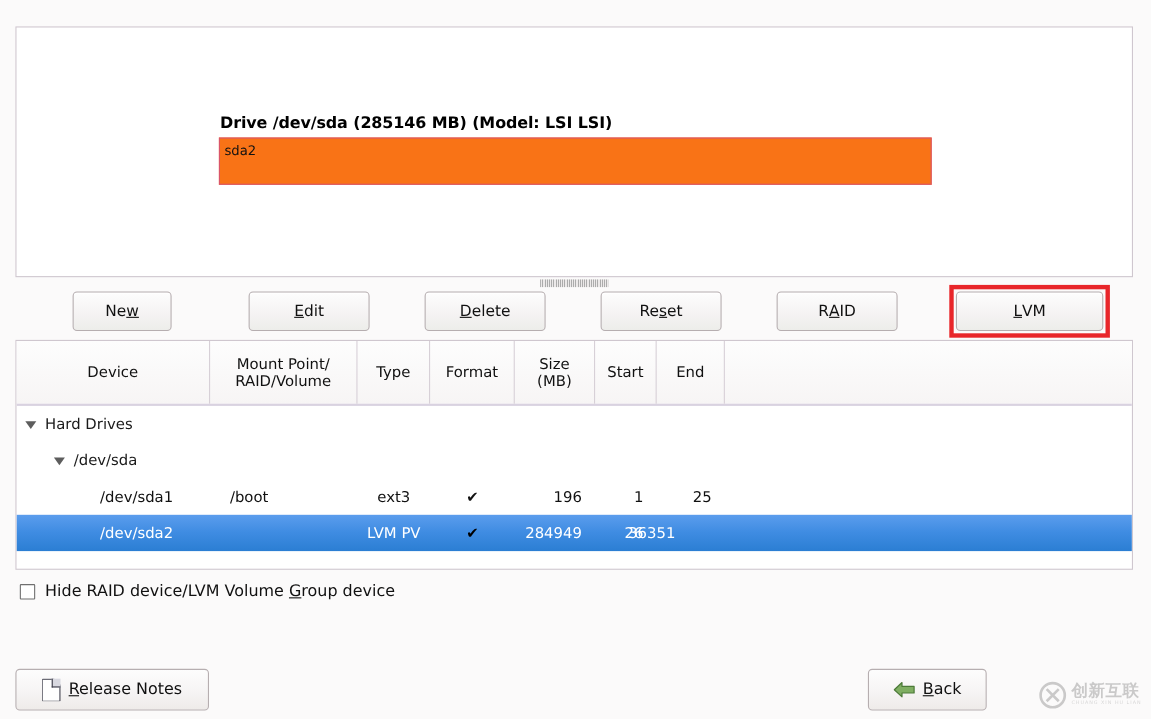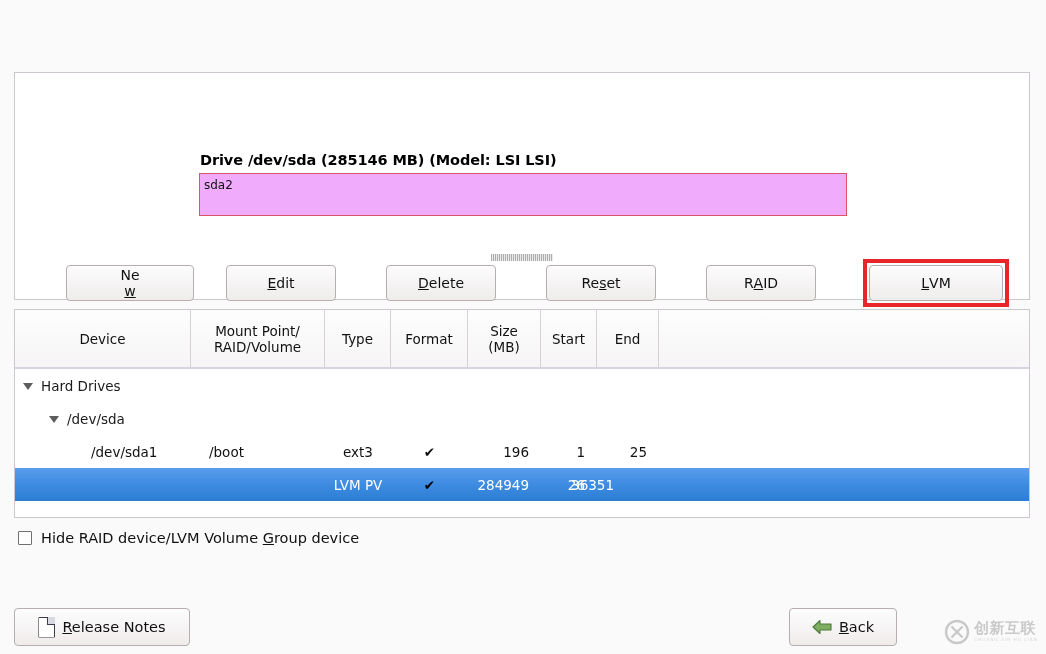--- a/index.html
+++ b/index.html
@@ -20,39 +20,38 @@
   
   .drive-canvas {
     position: absolute;
     left: 14px;
     top: 24px;
     width: 1016px;
     height: 228px;
     background: #ffffff;
     border: 1px solid #cfc7cf;
     box-sizing: border-box;
-    margin-top: 48px;
   }
   .drive-title {
     position: absolute;
     left: 185px;
     top: 79px;
     font-size: 14.5px;
     font-weight: bold;
     color: #000000;
     letter-spacing: -0.1px;
     white-space: nowrap;
   }
   .partition-bar {
     position: absolute;
     left: 184px;
     top: 100px;
     width: 648px;
     height: 43px;
-    background: #f0abfc;
+    background: #f97316;
     border: 1.6px solid #d9556b;
     box-sizing: border-box;
     padding: 3px 0 0 4px;
   }
   .partition-bar .pline {
     font-size: 12px;
     line-height: 16px;
     color: #111111;
     white-space: nowrap;
   }
@@ -283,21 +282,21 @@
     <div class="pline">sda2</div>
   </div>
 </div>
 
 <div class="splitter">
   <div class="grip"></div>
 </div>
 
 <div class="btn-row">
   <div id="action-buttons-host">
-      <div class="gbtn" style="left: 52px; width: 128px; flex-direction: column;">
+      <div class="gbtn" style="left: 52px; width: 90px;">
         <span>Ne</span>
         <span class="mn">w</span>
         <span></span>
       </div>
       <div class="gbtn" style="left: 212px; width: 110px;">
         <span></span>
         <span class="mn">E</span>
         <span>dit</span>
       </div>
       <div class="gbtn" style="left: 372px; width: 110px;">
@@ -364,20 +363,21 @@
       <div class="trow">
         <div class="cell c" style="left: 0px; width: 176px; justify-content: flex-start; padding-left: 76px;">/dev/sda1</div>
         <div class="cell c" style="left: 176px; width: 134px; justify-content: flex-start; padding-left: 18px;">/boot</div>
         <div class="cell c" style="left: 310px; width: 66px;">ext3</div>
         <div class="cell c fmt" style="left: 376px; width: 77px;">✔</div>
         <div class="cell r" style="left: 453px; width: 73px; padding-right: 12px;">196</div>
         <div class="cell r" style="left: 526px; width: 56px; padding-right: 12px;">1</div>
         <div class="cell r" style="left: 582px; width: 62px; padding-right: 12px;">25</div>
       </div>
       <div class="trow row-selected">
+        <div class="cell c" style="left: 0px; width: 176px; justify-content: flex-start; padding-left: 76px;">/dev/sda2</div>
         <div class="cell c" style="left: 176px; width: 134px; justify-content: flex-start; padding-left: 18px;"></div>
         <div class="cell c" style="left: 310px; width: 66px;">LVM PV</div>
         <div class="cell c fmt" style="left: 376px; width: 77px;">✔</div>
         <div class="cell r" style="left: 453px; width: 73px; padding-right: 12px;">284949</div>
         <div class="cell r" style="left: 526px; width: 56px; padding-right: 12px;">26</div>
         <div class="cell r" style="left: 549px; width: 62px; padding-right: 12px;">36351</div>
       </div>
     </div>
 </div>
 

